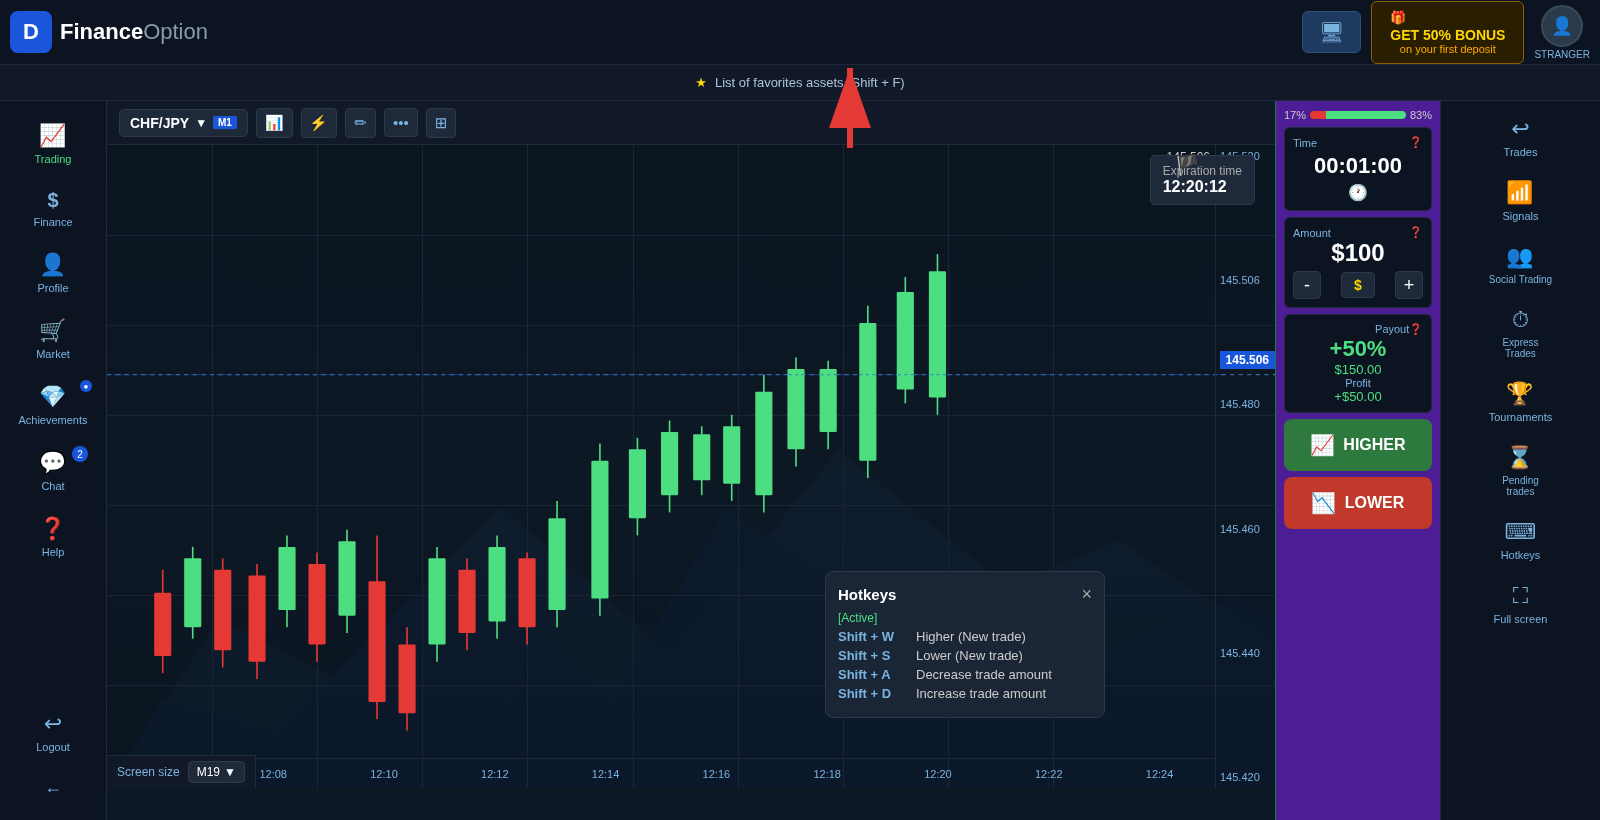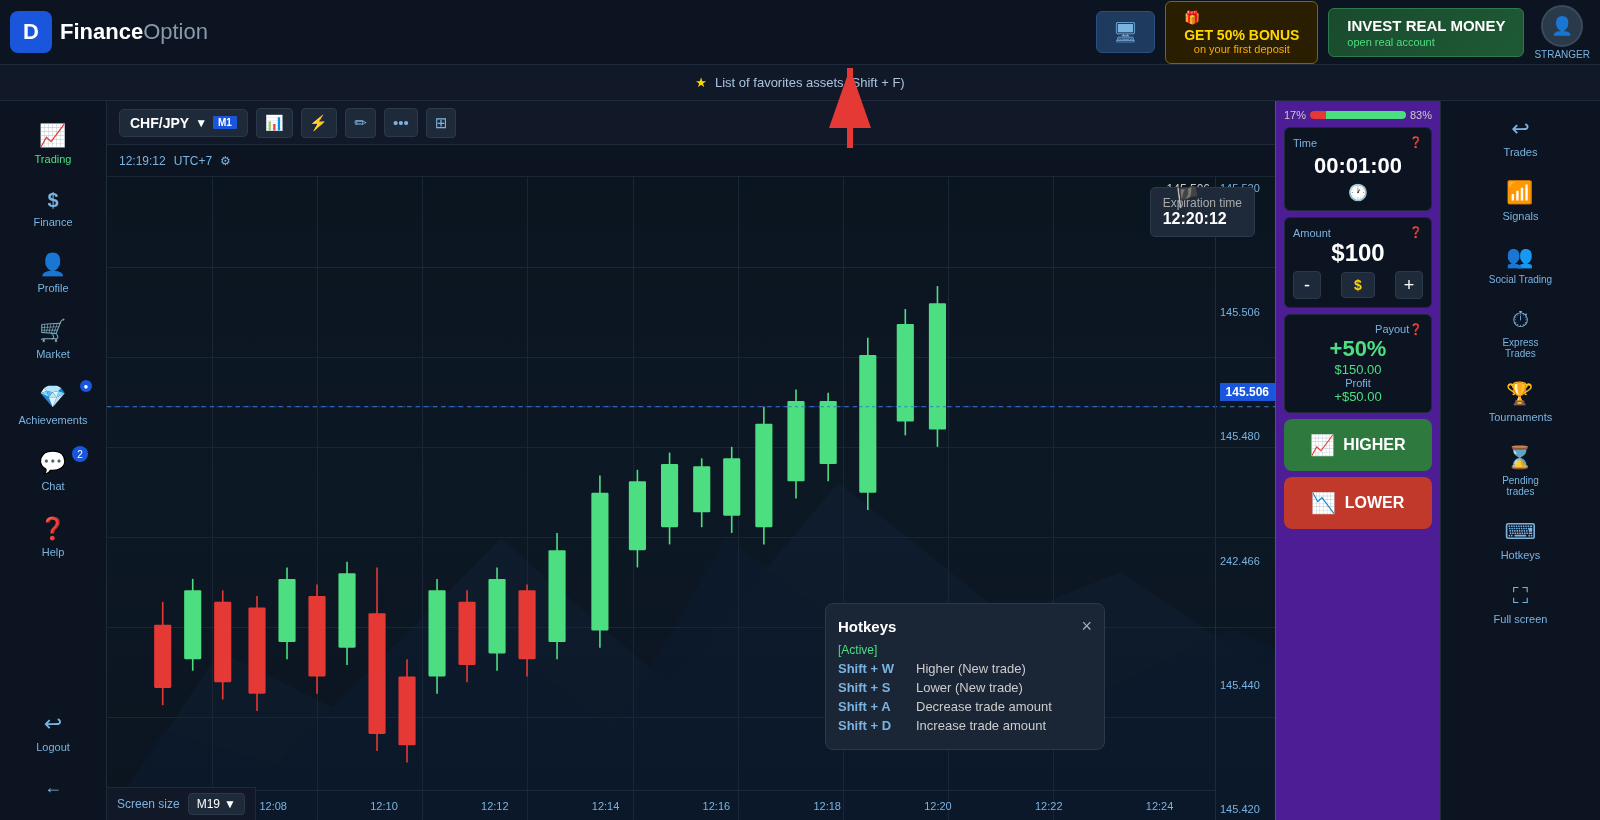--- a/index.html
+++ b/index.html
@@ -573,24 +573,20 @@
   <button class="header-btn btn-monitor">
     <span>🖥</span>
   </button>
   <button class="header-btn btn-bonus">
     <span>🎁</span>
     <div>
       <div class="main-label">GET 50% BONUS</div>
       <div class="sub-label">on your first deposit</div>
     </div>
   </button>
-  <button class="header-btn btn-invest">
-    <div class="main-label">INVEST REAL MONEY</div>
-    <div class="sub-label">open real account</div>
-  </button>
   <div class="avatar-area">
     <div class="avatar-circle">👤</div>
     <span class="avatar-label">STRANGER</span>
   </div>
 </div>
 
 <div style="position:relative;">
   <div class="favorites-bar">
     <span class="star">★</span>
     <span>List of favorites assets (Shift + F)</span>
@@ -650,25 +646,20 @@
         <span style="font-size:12px;">▼</span>
         <span class="m1-badge">M1</span>
       </div>
       <button class="toolbar-btn">📊</button>
       <button class="toolbar-btn">⚡</button>
       <button class="toolbar-btn">✏</button>
       <button class="toolbar-btn">•••</button>
       <button class="toolbar-btn">⊞</button>
     </div>
 
-    <div class="chart-time-info">
-      <span>12:19:12</span>
-      <span>UTC+7</span>
-      <span style="cursor:pointer;">⚙</span>
-    </div>
 
     <div class="chart-canvas">
       <div class="chart-bg"></div>
 
       <svg class="mountain-bg" viewBox="0 0 1100 400" preserveAspectRatio="xMidYMax slice">
         <polygon points="0,400 100,250 200,300 350,150 500,280 650,100 800,220 900,180 1050,280 1100,200 1100,400" fill="#1a3050" opacity="0.6"></polygon>
         <polygon points="0,400 50,320 150,350 300,200 450,320 550,150 700,260 850,300 1000,230 1100,280 1100,400" fill="#0d2040" opacity="0.8"></polygon>
       </svg>
 
       <div class="grid-lines">
@@ -768,21 +759,21 @@
         <line x1="775" y1="95" x2="775" y2="235" stroke="#4cde80" stroke-width="1.5"></line>
         <rect x="767" y="110" width="16" height="110" fill="#4cde80" rx="1"></rect>
 
         <line x1="0" y1="200" x2="1040" y2="200" stroke="#1a56db" stroke-width="1" stroke-dasharray="3,3" opacity="0.5"></line>
       </svg>
 
       <div class="price-scale">
         <span>145.520</span>
         <span>145.506</span>
         <span>145.480</span>
-        <span>242.466</span>
+        <span>145.460</span>
         <span>145.440</span>
         <span>145.420</span>
       </div>
 
       <div style="position:absolute; top:32%; right:0; background:#1a56db; color:#fff; padding:2px 6px; font-size:12px; font-weight:bold; z-index:10;">145.506</div>
 
       <div style="position:absolute; top:5px; right:65px; color:#ccc; font-size:12px;">145.506</div>
 
       <div class="time-scale">
         <span>12:06</span>

